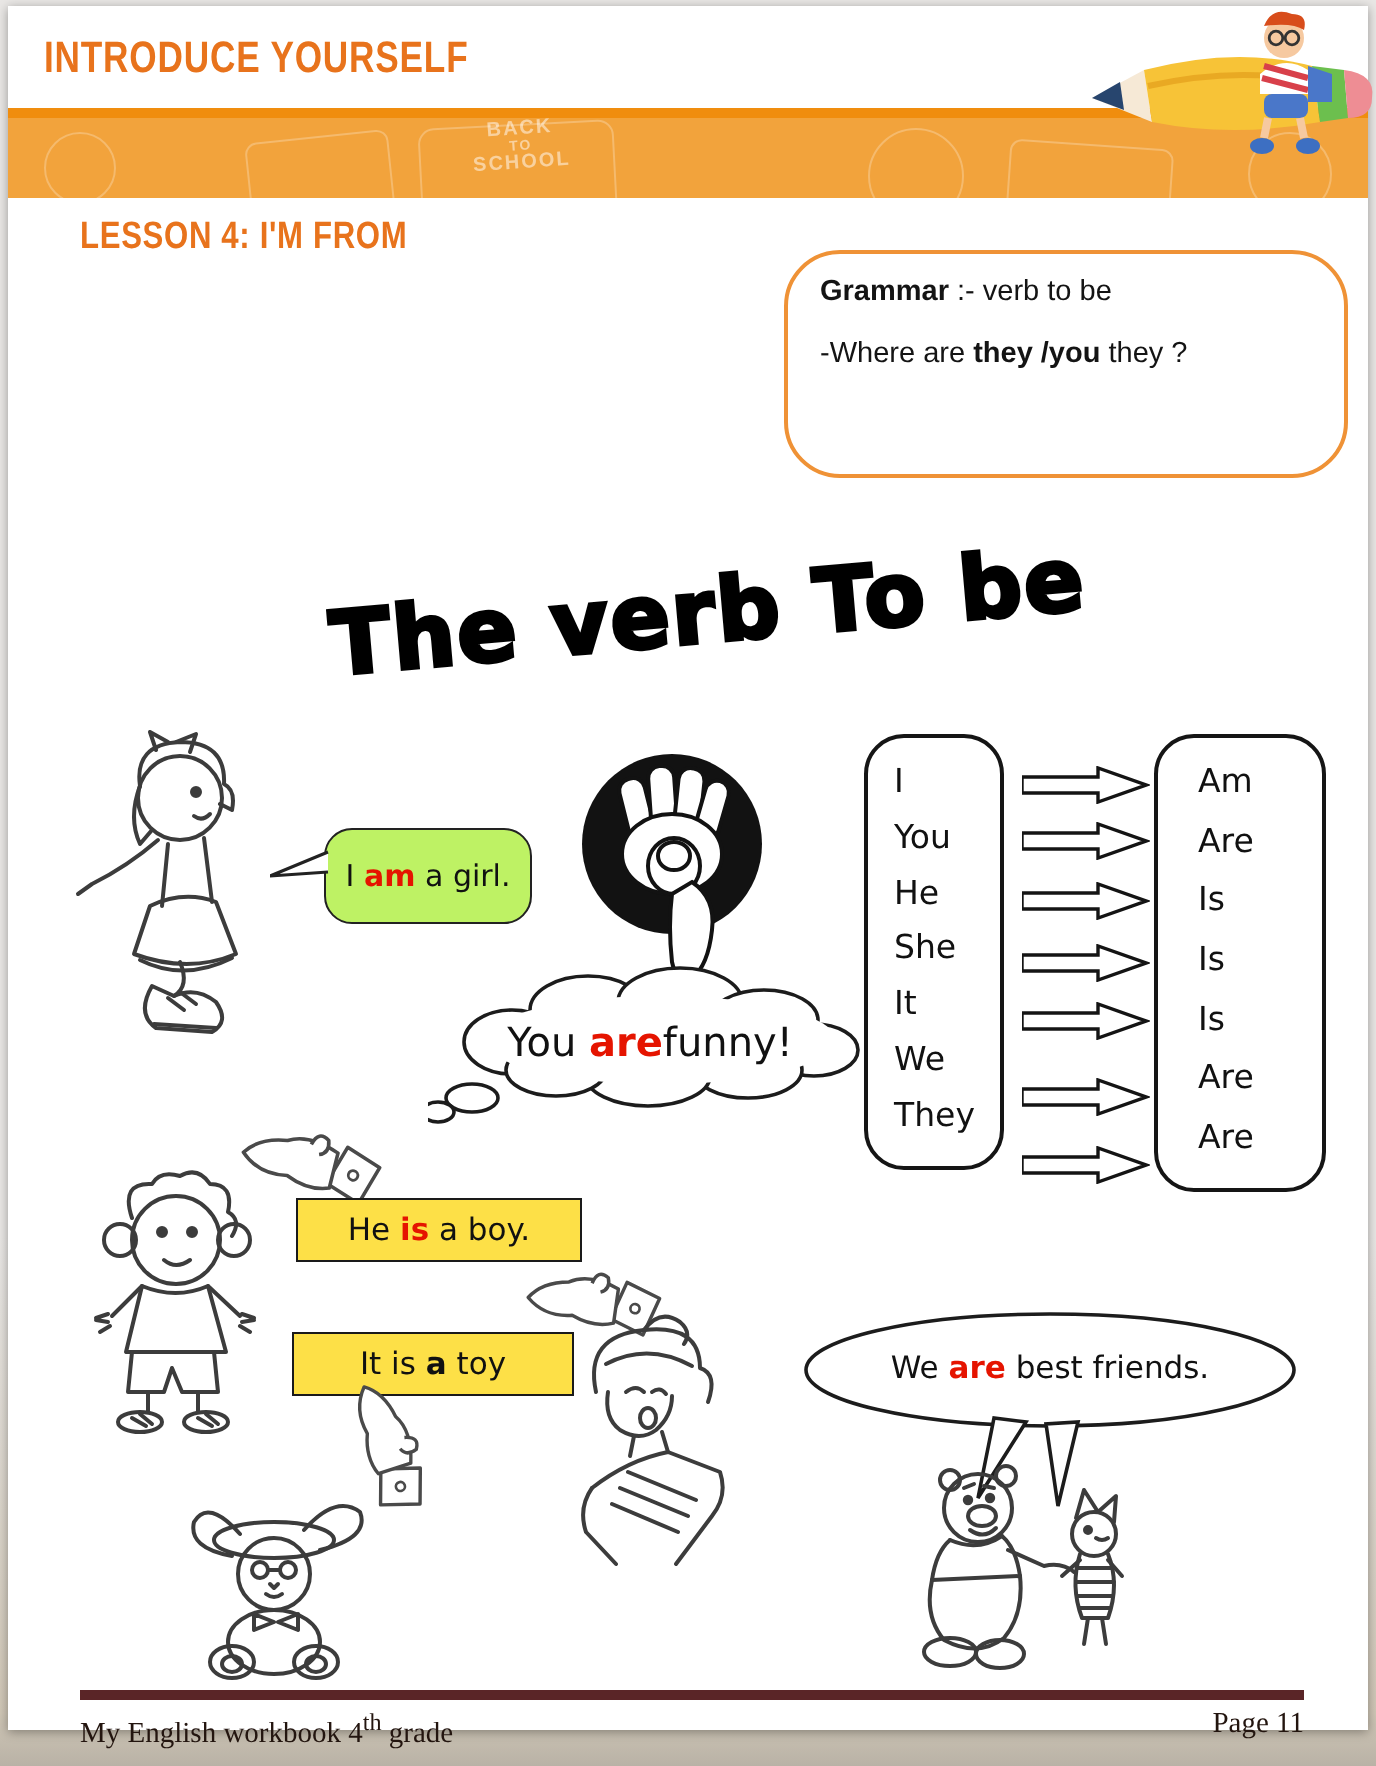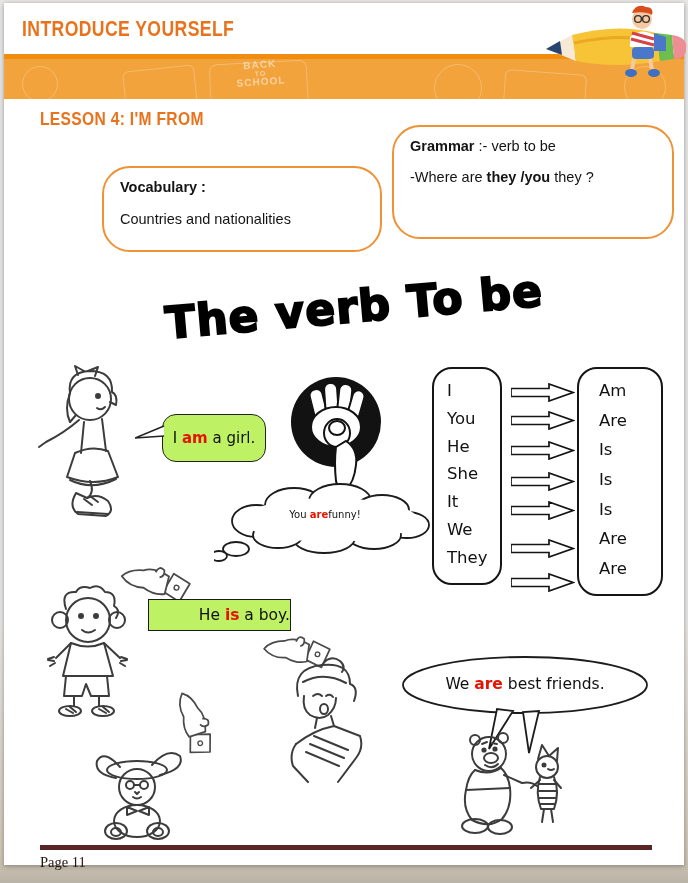--- a/index.html
+++ b/index.html
@@ -68,22 +68,22 @@
   .tbox{
     border:2.5px solid #151515;border-radius:20px;background:#fff;
     font-size:16.5px;display:flex;flex-direction:column;justify-content:space-between;
     padding:9px 0 12px 0;box-sizing:border-box;
   }
   .tbox .row{padding-left:13px;line-height:26px;}
   .tbox2 .row{padding-left:20px;}
 
   
   .sbox{
-    border:1.6px solid #1a1a1a;background:#bef264;display:flex;align-items:center;
-    justify-content:flex-end;font-size:15.5px;
+    border:1.6px solid #1a1a1a;background:#fde047;display:flex;align-items:center;
+    justify-content:center;font-size:15.5px;
   }
 
   
   .footer-line{left:36px;top:842px;width:612px;height:5px;background:#5a2527;}
   .footer-row{
     left:36px;top:851px;width:612px;display:flex;justify-content:space-between;
     font-family:"Liberation Serif",serif;font-size:14.5px;color:#23150f;
   }
   svg{display:block;}
   .lineart{stroke:#3c3c3c;fill:none;stroke-width:2;stroke-linecap:round;stroke-linejoin:round;}
@@ -134,24 +134,20 @@
     </svg>
   </div>
 
   <div class="abs lesson-title">LESSON 4: I'M FROM</div>
 
   <div class="abs info-box grammar-box">
     <div class="ln"><b>Grammar</b><span>  :- verb to be</span></div>
     <div class="ln"><span>-Where are </span><b>they  /you</b><span> they ?</span></div>
   </div>
 
-  <div class="abs info-box vocab-box">
-    <div class="ln bold">Vocabulary :</div>
-    <div class="ln">Countries and nationalities</div>
-  </div>
 
   <div class="abs main-title">The verb To be</div>
 
   <div class="abs" style="left:30px;top:362px;">
     <svg width="112" height="160" viewBox="0 0 112 160">
       <g class="lineart">
         <circle cx="56" cy="34" r="21"></circle>
         <path d="M36 28 Q33 7 56 6 Q79 6 78 27 Q84 30 82 40 L76 37"></path>
         <path d="M36 28 Q30 44 36 57 L42 50"></path>
         <path d="M50 6 l-9 -5 l3 9"></path>
@@ -205,21 +201,21 @@
         <ellipse cx="160" cy="58" rx="27" ry="14"></ellipse>
         <ellipse cx="110" cy="61" rx="31" ry="15"></ellipse>
         <ellipse cx="64" cy="58" rx="25" ry="13"></ellipse>
       </g>
       <ellipse cx="116" cy="43" rx="88" ry="22" fill="#fff"></ellipse>
       <g fill="#fff" stroke="#1c1c1c" stroke-width="1.8">
         <ellipse cx="22" cy="72" rx="13" ry="7"></ellipse>
         <ellipse cx="5" cy="79" rx="8" ry="5"></ellipse>
       </g>
     </svg>
-    <div class="comic" style="position:absolute;left:0;top:32px;width:100%;text-align:center;font-size:10px;">
+    <div class="comic" style="position:absolute;left:0;top:32px;width:100%;text-align:center;font-size:20px;">
       <span>You </span><span class="red">are</span><span>funny!</span>
     </div>
   </div>
 
   <div class="abs tbox comic" style="left:428px;top:364px;width:70px;height:218px;">
     <div class="row">I</div>
     <div class="row">You</div>
     <div class="row">He</div>
     <div class="row">She</div>
     <div class="row">It</div>
@@ -288,20 +284,23 @@
     <g fill="#fff" stroke="#4a4a4a" stroke-width="1.8" stroke-linejoin="round">
       <path d="M54 6 L72 12 L66 32 L48 26 Z"></path>
       <path d="M50 10 Q34 4 24 10 Q10 12 4 21 Q14 30 28 27 Q40 32 50 28 Z"></path>
       <path d="M36 9 Q38 1 44 5 Q46 11 41 13"></path>
     </g>
     <circle cx="60" cy="19" r="2.4" fill="none" stroke="#4a4a4a" stroke-width="1.4"></circle>
   </svg>
 
   <div class="abs sbox comic" style="left:144px;top:596px;width:141px;height:30px;">
     <span><span>He </span><span class="red">is</span><span> a boy.</span></span>
+  </div>
+  <div class="abs sbox comic" style="left:142px;top:663px;width:139px;height:30px;">
+    <span><span>It is </span><span class="bold">a</span><span> toy</span></span>
   </div>
 
   <svg class="abs" style="left:252px;top:630px;transform:rotate(8deg);" width="78" height="46" viewBox="0 0 74 48">
     <g fill="#fff" stroke="#4a4a4a" stroke-width="1.8" stroke-linejoin="round">
       <path d="M54 6 L72 12 L66 32 L48 26 Z"></path>
       <path d="M50 10 Q34 4 24 10 Q10 12 4 21 Q14 30 28 27 Q40 32 50 28 Z"></path>
       <path d="M36 9 Q38 1 44 5 Q46 11 41 13"></path>
     </g>
     <circle cx="60" cy="19" r="2.4" fill="none" stroke="#4a4a4a" stroke-width="1.4"></circle>
   </svg>
@@ -392,16 +391,17 @@
         <path d="M96 54 Q91 70 97 86 L110 86 Q116 69 110 54"></path>
         <path d="M95 61 L112 61 M94 68 L113 68 M95 75 L112 75 M96 81 L111 81"></path>
         <path d="M96 57 L87 65 M110 57 L117 65"></path>
         <path d="M100 86 L98 99 M107 86 L109 99"></path>
       </g>
     </svg>
   </div>
 
   <div class="abs footer-line"></div>
   <div class="abs footer-row">
+    <span><span>My English workbook 4</span><sup>th</sup><span> grade</span></span>
     <span>Page 11</span>
   </div>
 
 </div>
 
 </body></html>

